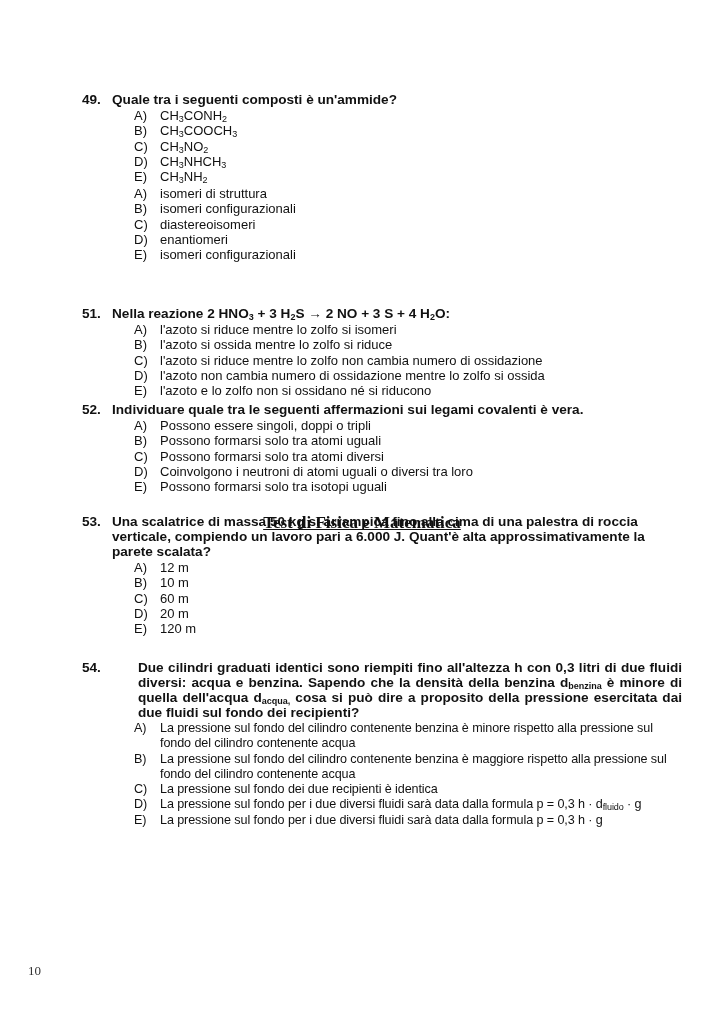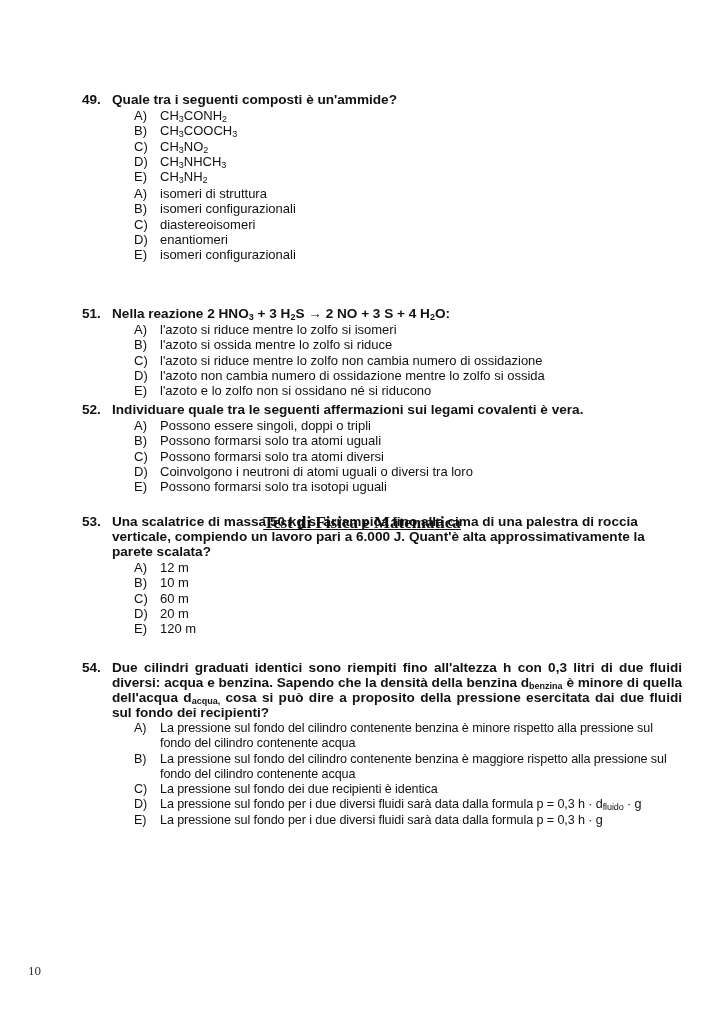--- a/index.html
+++ b/index.html
@@ -2,21 +2,21 @@
 <html><head>
 <meta charset="utf-8">
 <style>
   html, body { margin: 0; padding: 0; background: #ffffff; }
   body { width: 724px; height: 1024px; position: relative; overflow: hidden; color: #111; }
   .page { position: absolute; left: 0; top: 0; width: 724px; height: 1024px; }
   .q { position: absolute; left: 82px; width: 600px; font-family: "Liberation Sans", sans-serif; }
   .q-title { font-weight: bold; font-size: 13.6px; line-height: 15px; display: flex; }
   .q-num { width: 30px; flex: none; }
   .q-text { flex: 1; }
-  .q-text.justify { text-align: justify; }
+  .q-text.justify { text-align: justify; margin-left: 26px; }
   .opts { margin-left: 52px; margin-top: 1px; }
   .opt { display: flex; font-size: 13px; line-height: 15.3px; }
   .opt-letter { width: 26px; flex: none; }
   .opt-text { flex: 1; }
   sub { font-size: 9px; vertical-align: -2px; line-height: 0; }
   .section-title { position: absolute; top: 513px; left: 0; width: 724px; text-align: center;
     font-family: "Liberation Serif", serif; font-weight: bold; font-size: 17px; text-decoration: underline; }
   .page-number { position: absolute; top: 963px; left: 0; width: 724px; text-align: left;
     font-family: "Liberation Serif", serif; font-size: 13px; color: #333; margin-left: 28px; }
   .narrow .opt { font-size: 12.6px; letter-spacing: -0.1px; }

